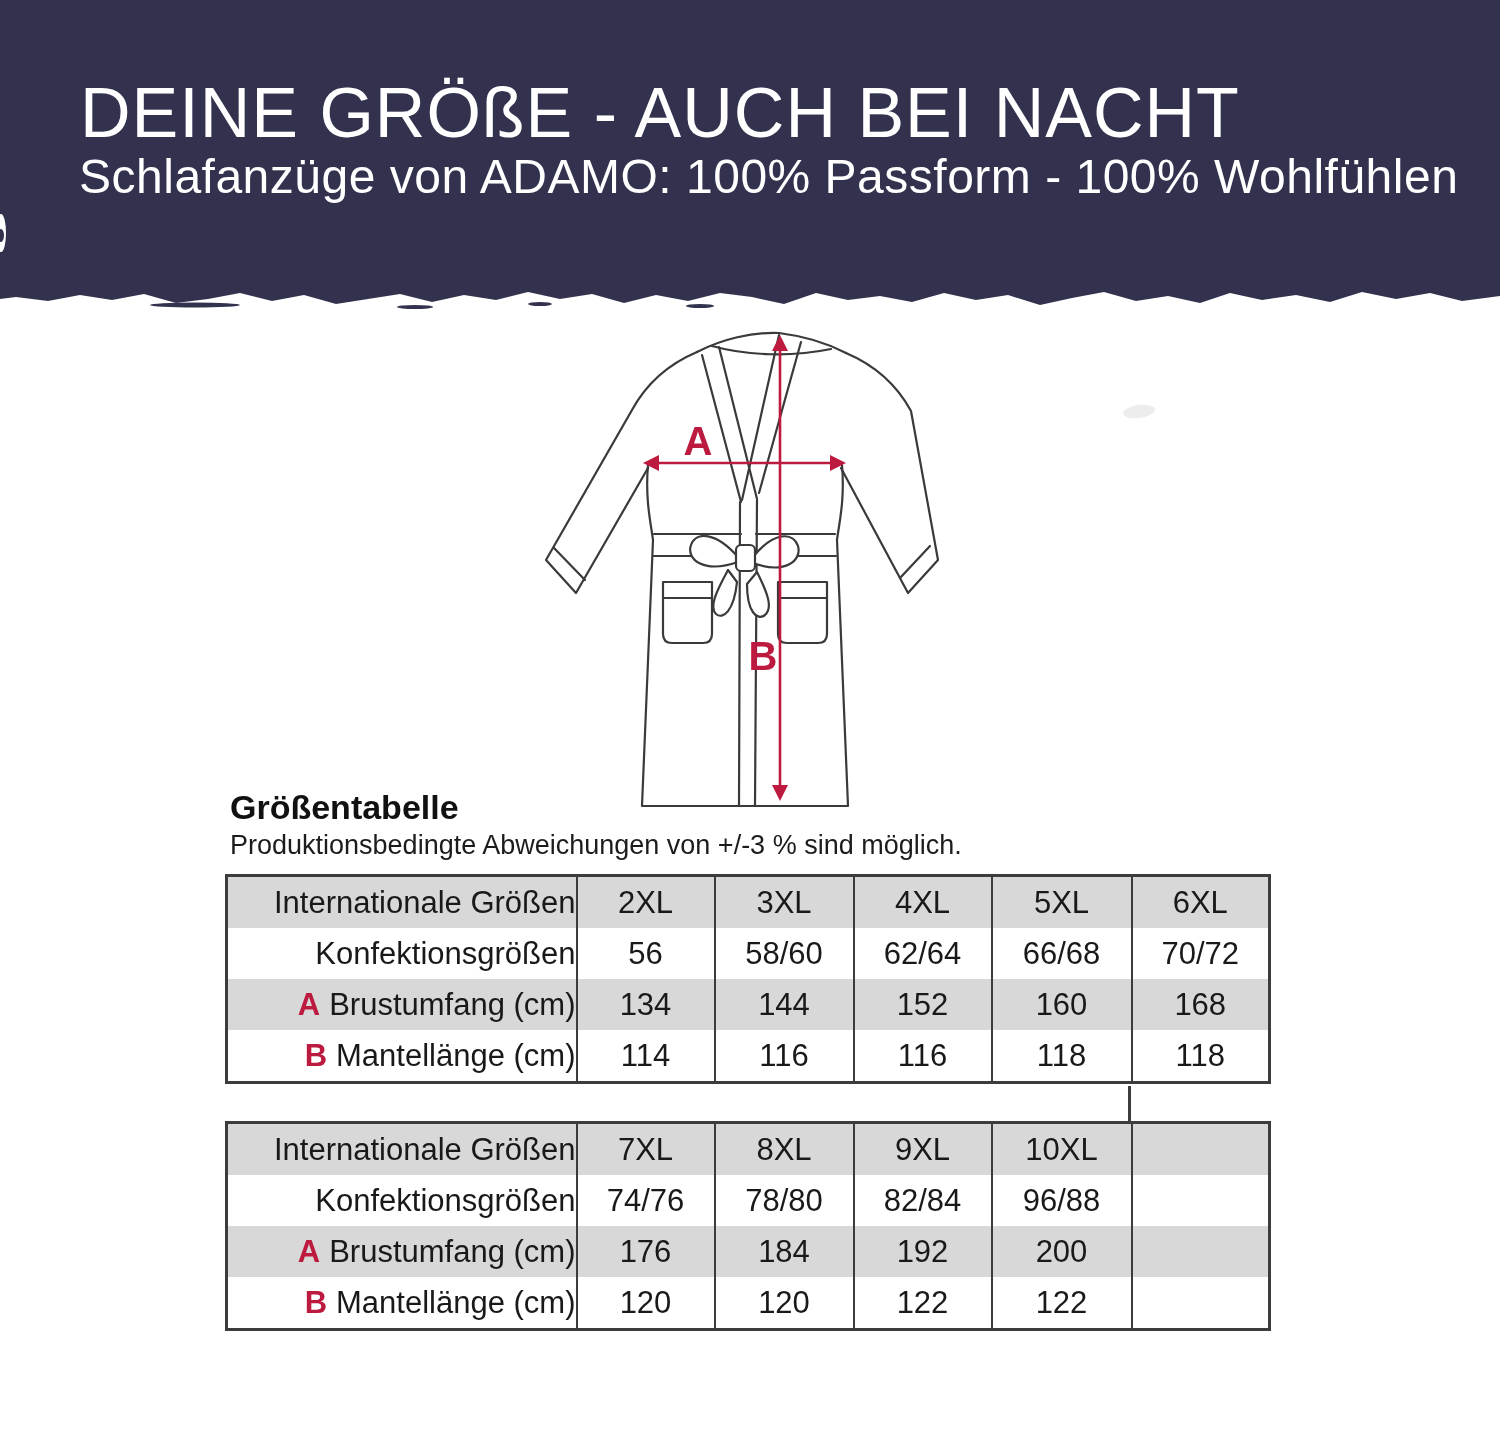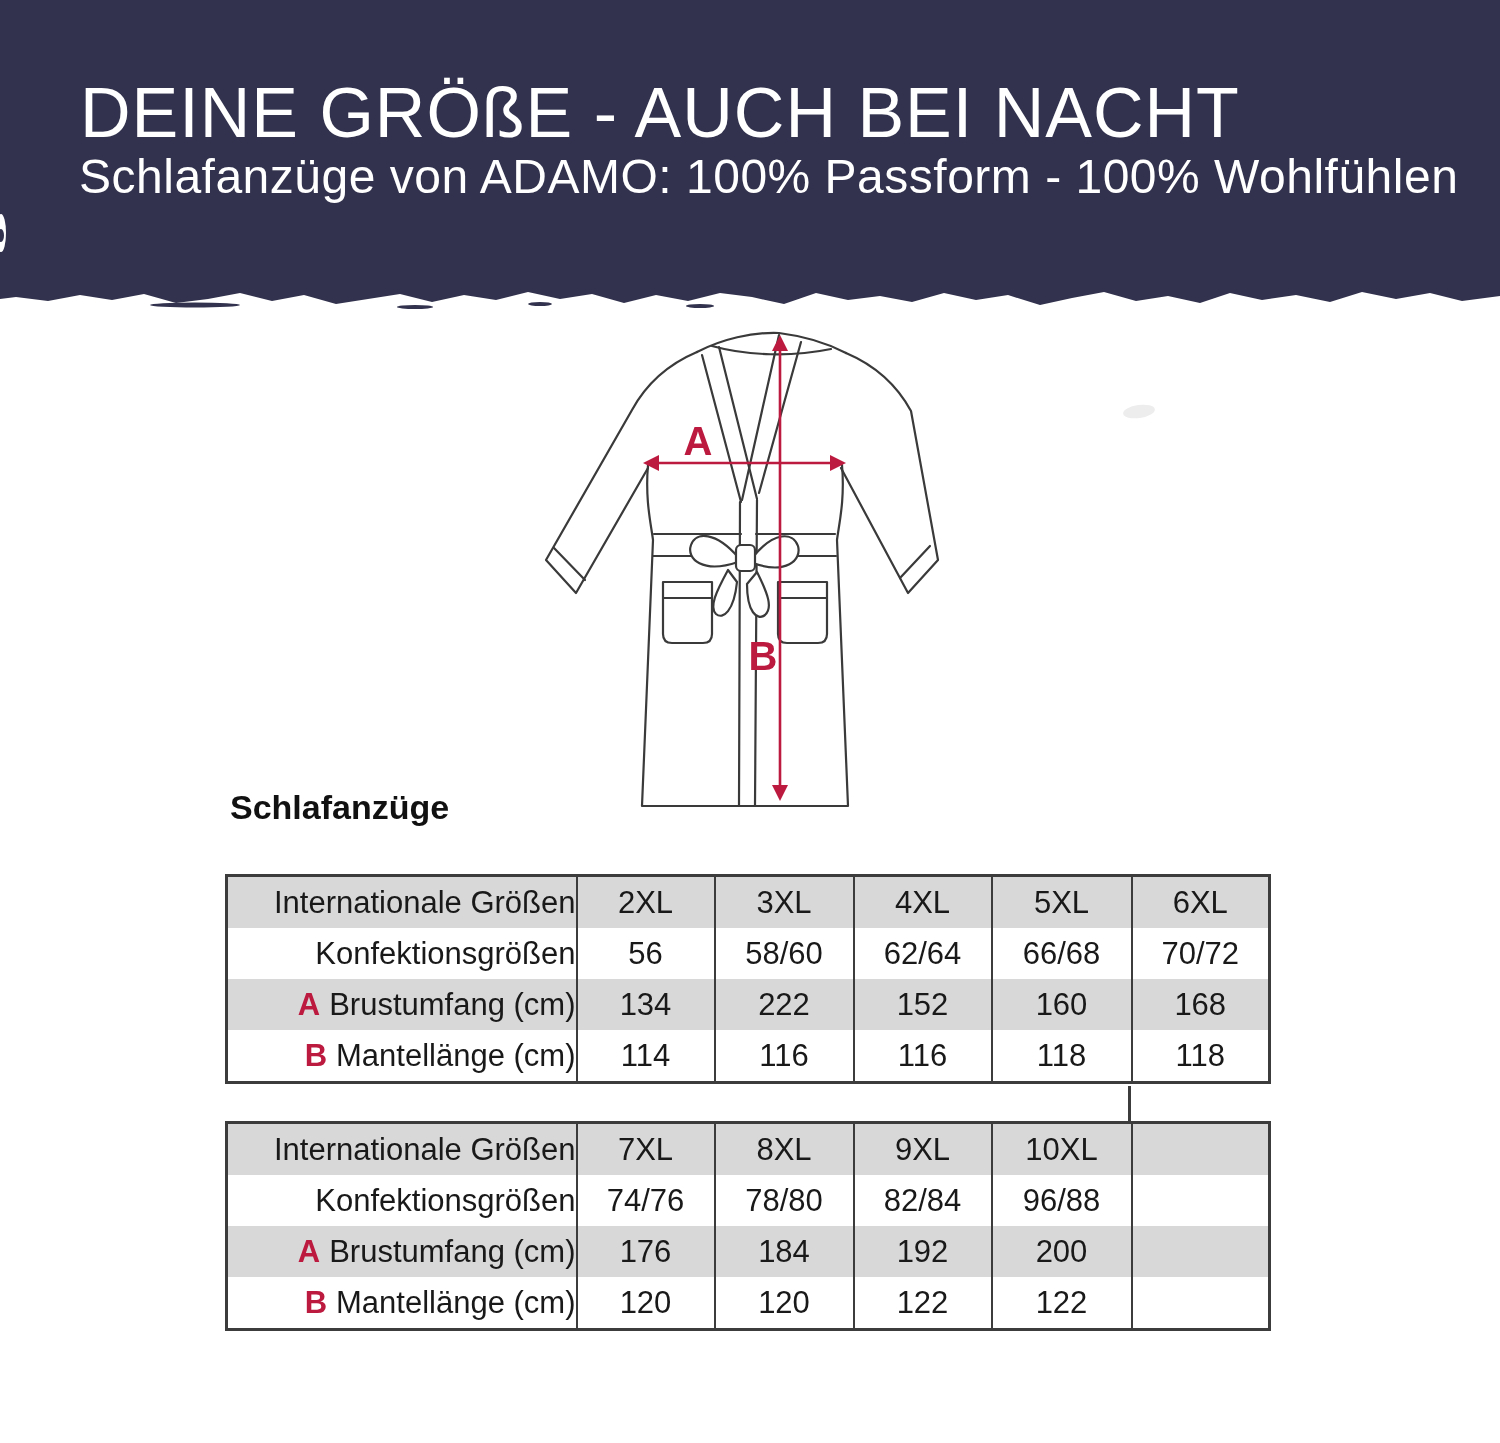--- a/index.html
+++ b/index.html
@@ -145,21 +145,22 @@
       <g>
         <line x1="780" y1="349" x2="780" y2="787"></line>
         <polygon points="780,335 772,351 788,351" stroke="none"></polygon>
         <polygon points="780,801 772,785 788,785" stroke="none"></polygon>
       </g>
     </g>
     <text x="698" y="455" text-anchor="middle" font-size="40" font-weight="bold" fill="#bc1a3f" font-family="Liberation Sans, sans-serif">A</text>
     <text x="763" y="670" text-anchor="middle" font-size="40" font-weight="bold" fill="#bc1a3f" font-family="Liberation Sans, sans-serif">B</text>
   </svg>
 
-  <div class="tbl-heading">Schlafanzüge</div>
+  <div class="tbl-heading">Größentabelle</div>
+  <div class="tbl-note">Produktionsbedingte Abweichungen von +/-3 % sind möglich.</div>
 
   <table class="sizes" id="table1">
     <colgroup>
       <col style="width:350px">
         <col style="width:138px">
         <col style="width:139px">
       <col style="width:138px">
         <col style="width:140px">
         <col style="width:138px">
     </colgroup>
@@ -176,21 +177,21 @@
       <td class="lbl"><b class="mk"></b><span>Konfektionsgrößen</span></td>
       <td class="val">56</td>
       <td class="val">58/60</td>
       <td class="val">62/64</td>
       <td class="val">66/68</td>
       <td class="val">70/72</td>
     </tr>
     <tr class="g">
       <td class="lbl"><b class="mk">A</b><span>Brustumfang (cm)</span></td>
       <td class="val">134</td>
-      <td class="val">222</td>
+      <td class="val">144</td>
       <td class="val">152</td>
       <td class="val">160</td>
       <td class="val">168</td>
     </tr>
     <tr>
       <td class="lbl"><b class="mk">B</b><span>Mantellänge (cm)</span></td>
       <td class="val">114</td>
       <td class="val">116</td>
       <td class="val">116</td>
       <td class="val">118</td>

